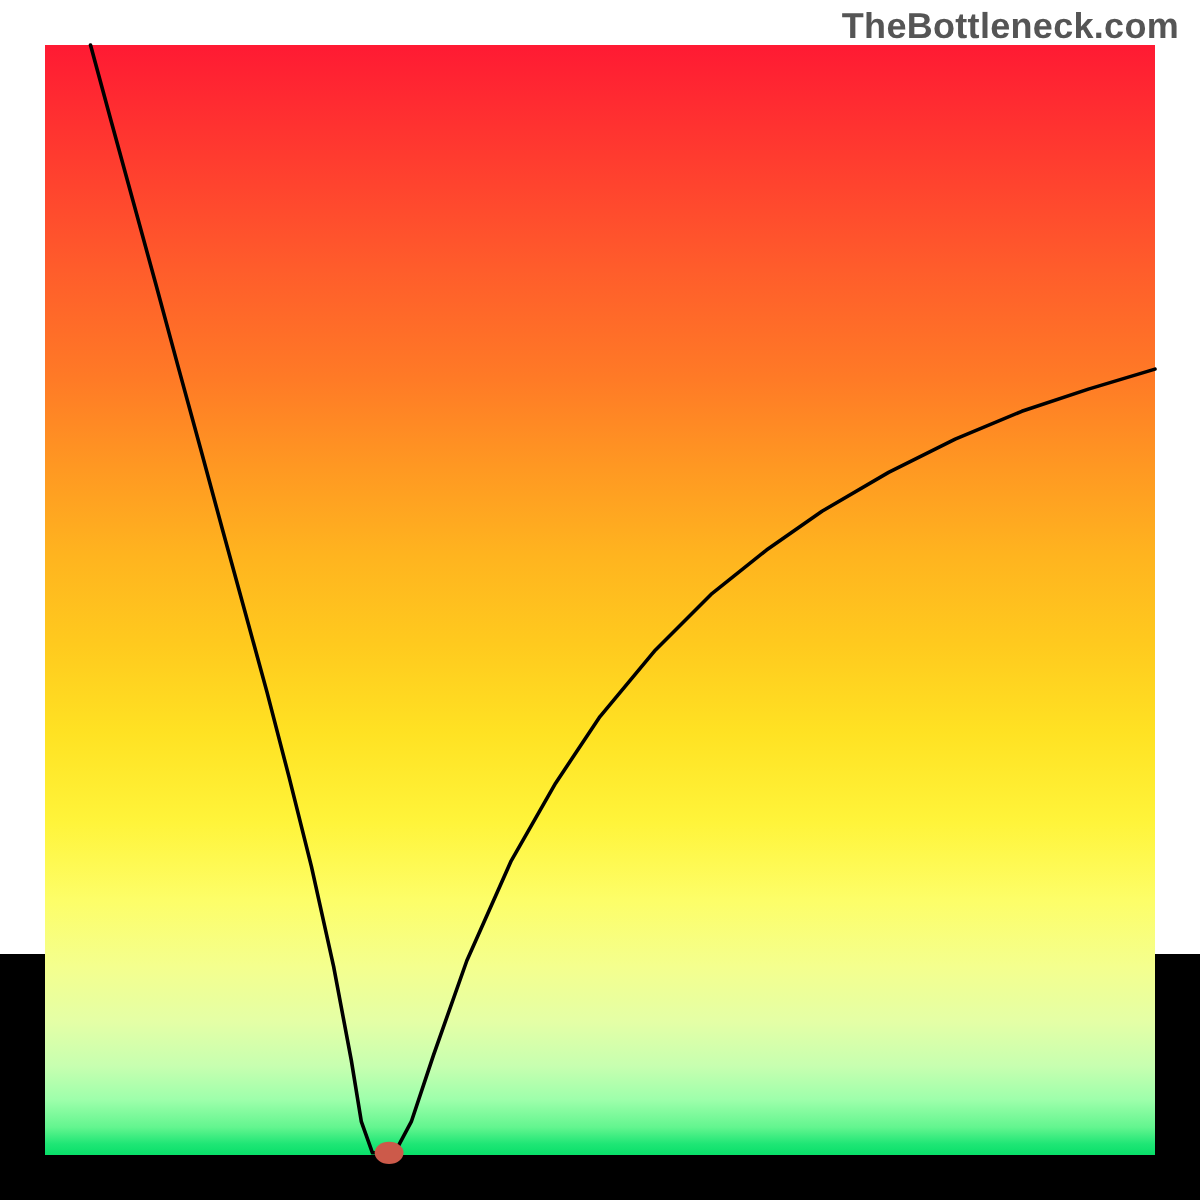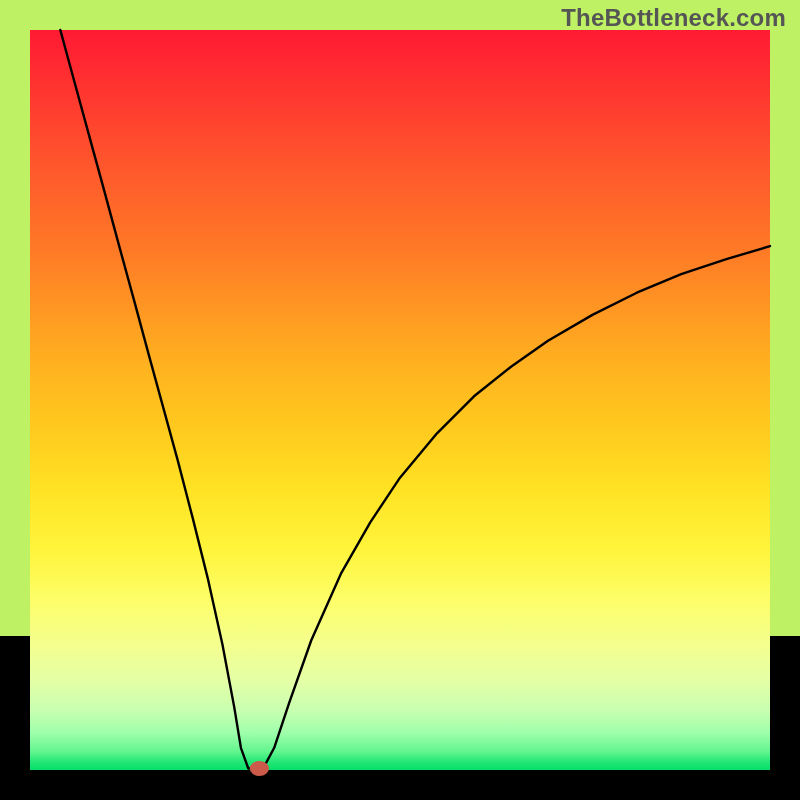--- a/index.html
+++ b/index.html
@@ -8,21 +8,21 @@
     width: 800px;
     height: 800px;
     background: #000;
     font-family: Arial, Helvetica, sans-serif;
     overflow: hidden;
   }
   .frame {
     position: relative;
     width: 800px;
     height: 636px;
-    background: #bef264;
+    background: #ffffff;
   }
   .watermark {
     position: absolute;
     top: 4px;
     right: 14px;
     font-size: 24px;
     font-weight: 600;
     color: #555;
     letter-spacing: 0.2px;
     z-index: 10;

